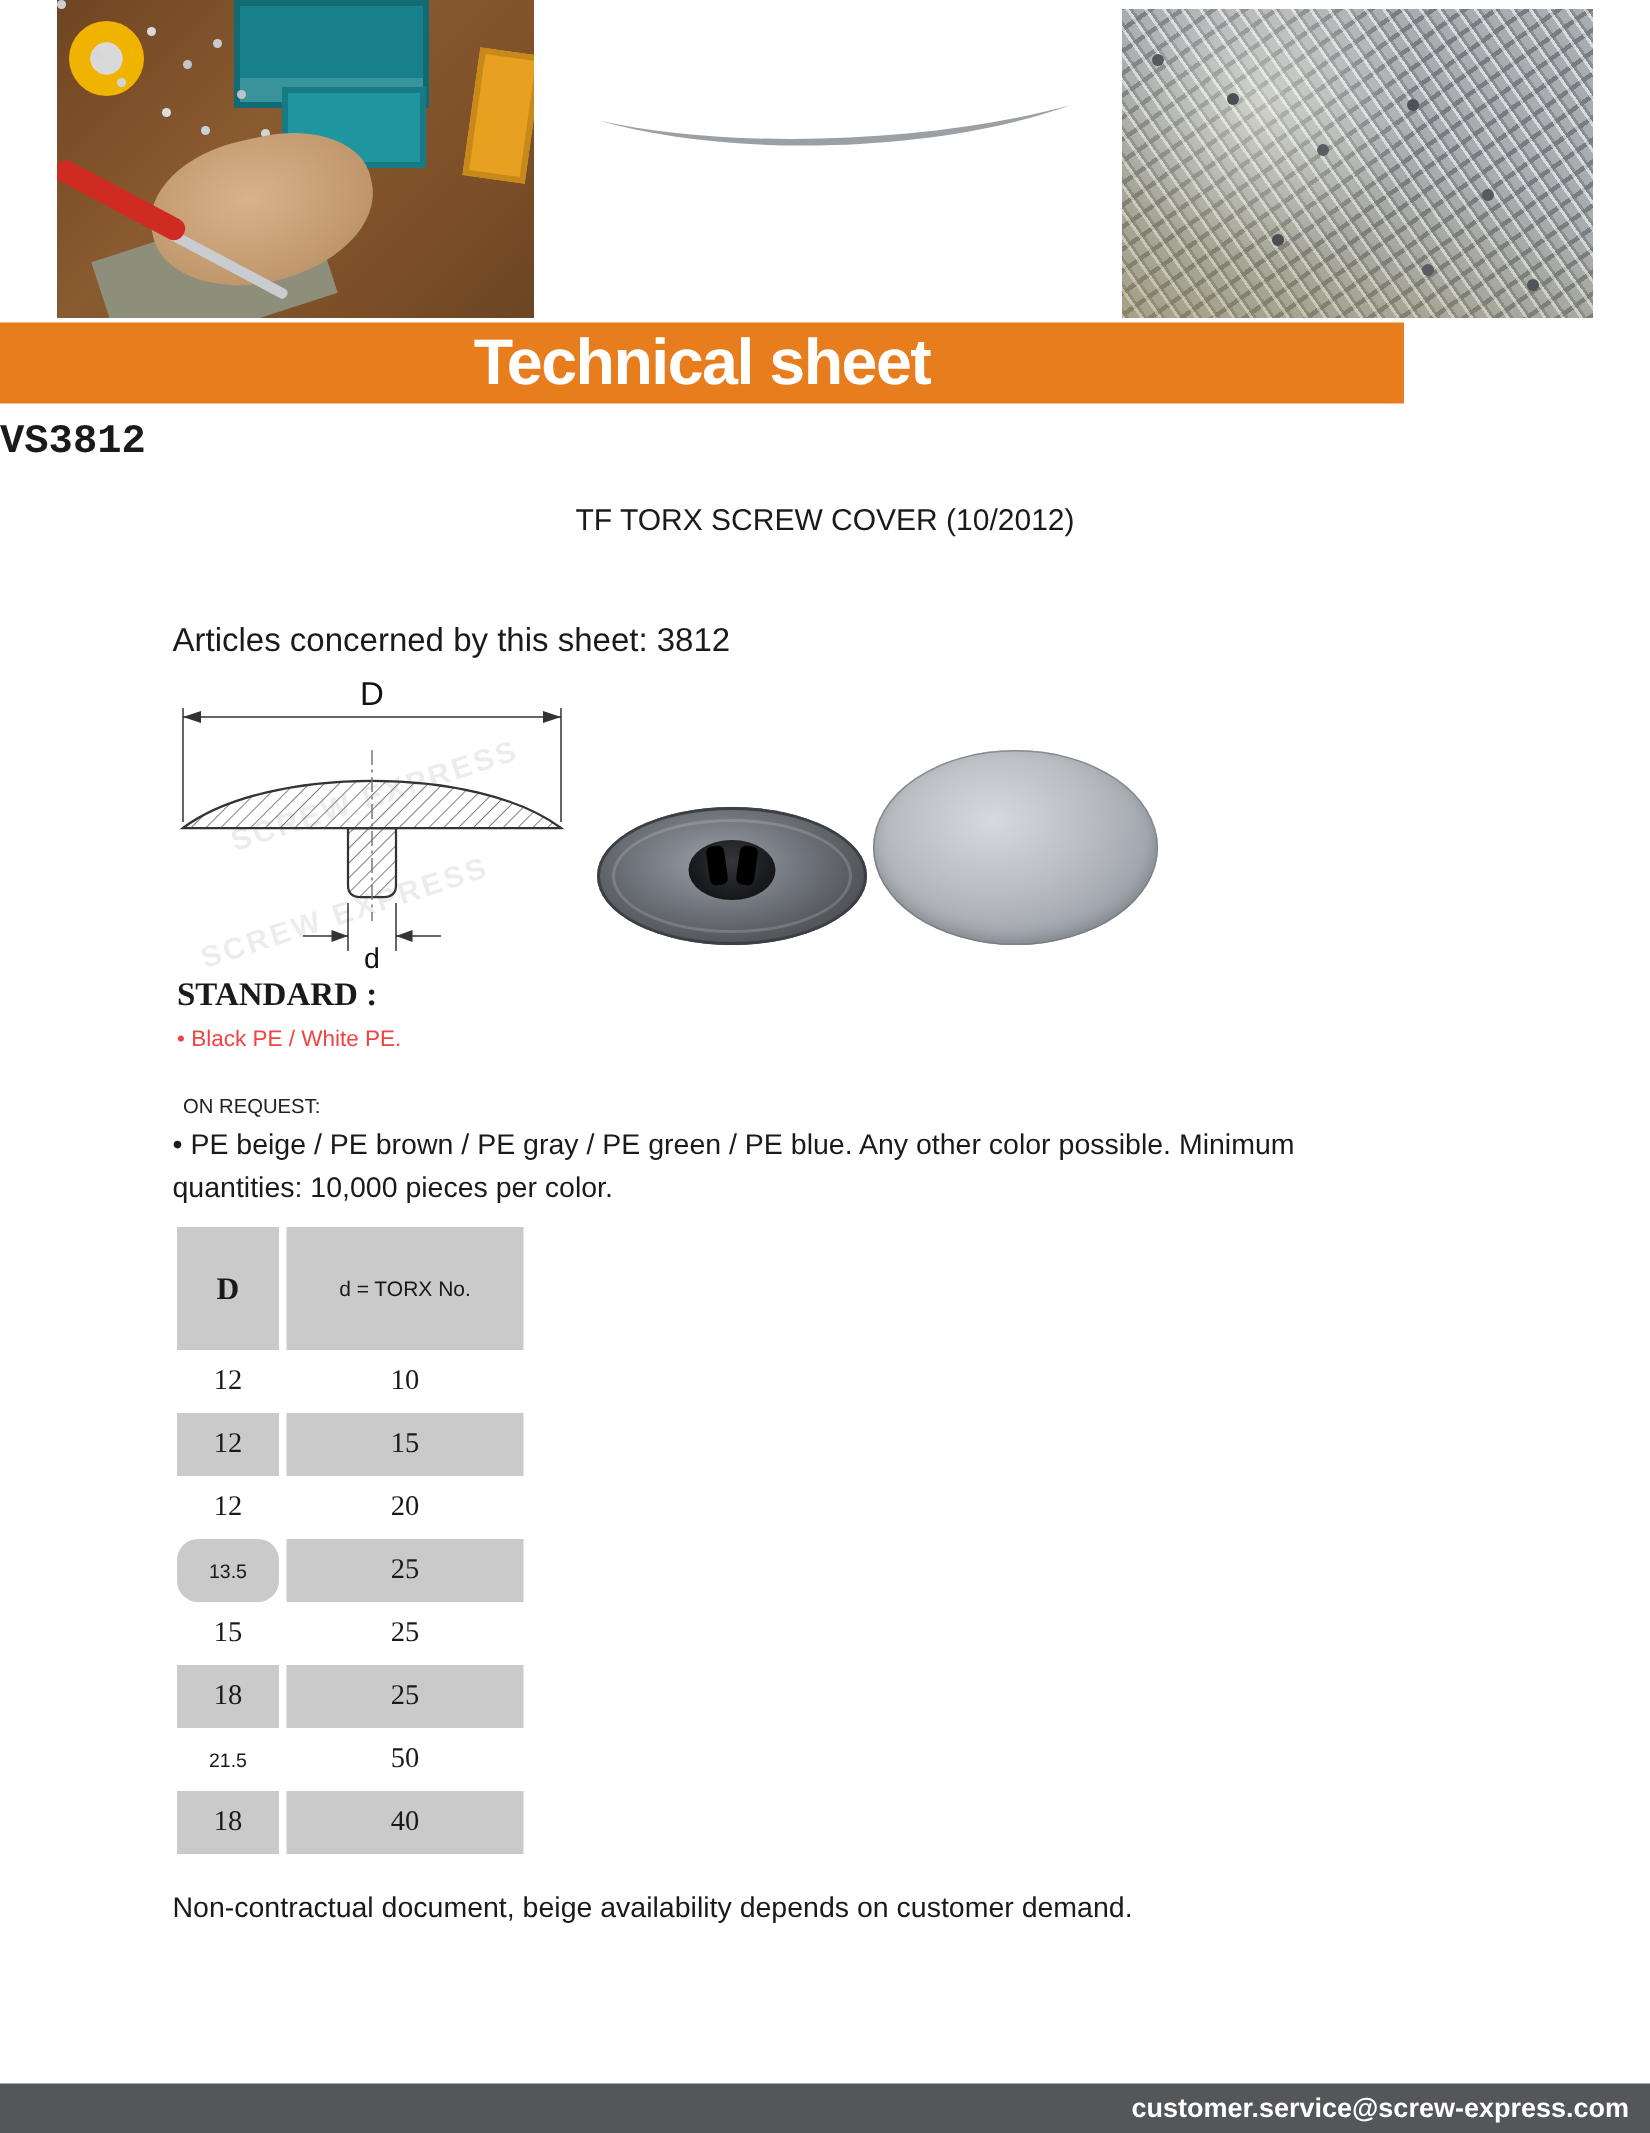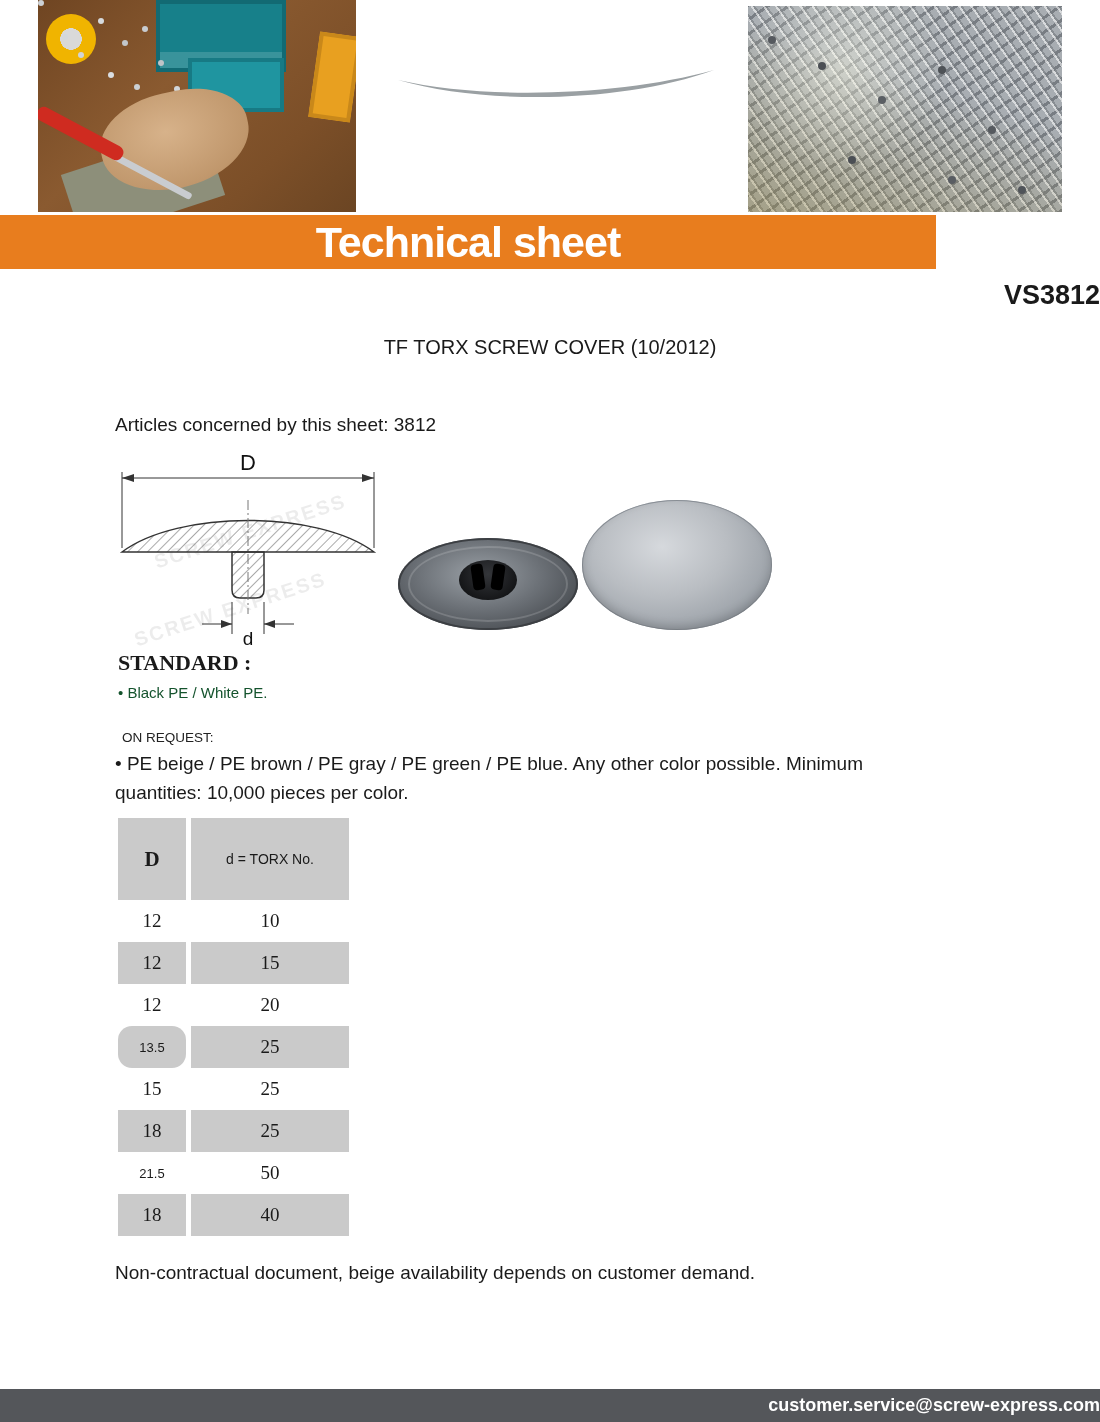--- a/index.html
+++ b/index.html
@@ -43,24 +43,24 @@
   .logo-wrap{position:absolute;left:372px;top:66px;width:366px;text-align:center;}
   .logo-text{font-size:41px;font-weight:bold;white-space:nowrap;}
   .logo-part1{color:#4f5152;}
   .logo-part2{color:#e87a1e;font-style:italic;}
   .logo-swoosh{margin-top:2px;}
   
   .banner{position:absolute;left:0;top:215px;width:936px;height:54px;background:#e87d1e;
     display:flex;align-items:center;justify-content:center;}
   .banner-title{color:#ffffff;font-size:43px;font-weight:bold;letter-spacing:-1px;}
   
-  .doc-code{position:absolute;left:0;top:280px;width:1100px;text-align:right;
-    font-family:Liberation Sans, sans-serif;font-weight:bold;font-size:27px;}
+  .doc-code{position:absolute;left:0;top:280px;width:1100px;text-align:left;
+    font-family:Liberation Mono, monospace;font-weight:bold;font-size:27px;}
   .doc-title{position:absolute;left:0;top:336px;width:1100px;text-align:center;font-size:20px;}
-  .articles-line{position:absolute;left:115px;top:414px;font-size:19px;}
+  .articles-line{position:absolute;left:115px;top:414px;font-size:22px;}
   
   .diagram{position:absolute;left:108px;top:452px;width:280px;height:195px;}
   .wm{position:absolute;color:#000;opacity:.07;font-weight:bold;font-size:20px;
     transform:rotate(-18deg);letter-spacing:2px;white-space:nowrap;pointer-events:none;}
   .prod-bottom{position:absolute;left:398px;top:538px;width:180px;height:92px;border-radius:50%;
     background:radial-gradient(ellipse at 45% 40%, #9aa0a6 0%, #6b7076 45%, #4a4e53 78%, #3a3d41 100%);
     box-shadow:inset 0 0 0 2px #3c3f43;}
   .prod-bottom .rim{position:absolute;left:10px;top:8px;right:10px;bottom:8px;border-radius:50%;
     border:2px solid rgba(255,255,255,.16);}
   .prod-bottom .plug{position:absolute;left:61px;top:22px;width:58px;height:40px;border-radius:50%;
@@ -68,39 +68,39 @@
   .prod-bottom .prong1,.prod-bottom .prong2{position:absolute;top:26px;width:12px;height:26px;
     background:#000;border-radius:4px;}
   .prod-bottom .prong1{left:74px;transform:rotate(-8deg);}
   .prod-bottom .prong2{left:94px;transform:rotate(8deg);}
   .prod-top{position:absolute;left:582px;top:500px;width:190px;height:130px;border-radius:50%;
     background:radial-gradient(ellipse at 42% 36%, #d6d9dd 0%, #b9bdc2 42%, #9aa0a7 76%, #848a92 100%);
     box-shadow:inset 0 -4px 10px rgba(0,0,0,.18), inset 0 0 0 1px #8d939a;}
   
   .standard-heading{position:absolute;left:118px;top:650px;
     font-family:"Liberation Serif",serif;font-weight:bold;font-size:22px;}
-  .standard-item{position:absolute;left:118px;top:684px;font-size:15px;color:#14532d;}
+  .standard-item{position:absolute;left:118px;top:684px;font-size:15px;color:#ef4444;}
   .onrequest-heading{position:absolute;left:122px;top:730px;font-size:13.5px;color:#222;}
   .onrequest-item{position:absolute;left:115px;top:750px;width:830px;font-size:19px;line-height:1.5;}
   
   .spec-table{position:absolute;left:118px;top:818px;width:231px;}
   .t-row{display:flex;height:42px;}
   .t-row.header{height:82px;}
   .c1{width:68px;margin-right:5px;display:flex;align-items:center;justify-content:center;}
   .c2{width:158px;display:flex;align-items:center;justify-content:center;}
   .gray{background:#cacaca;}
   .white{background:#ffffff;}
   .h-d{font-family:"Liberation Serif",serif;font-weight:bold;font-size:21px;}
   .h-torx{font-size:14px;}
   .num{font-family:"Liberation Serif",serif;font-size:19px;}
   .num-small{font-family:"Liberation Sans",sans-serif;font-size:13px;border-radius:14px;}
   
   .footnote{position:absolute;left:115px;top:1262px;font-size:19px;}
   .footer-bar{position:absolute;left:0;bottom:0;width:1100px;height:33px;background:#54565a;
-    display:flex;align-items:center;justify-content:flex-end;box-sizing:border-box;}
+    display:flex;align-items:center;justify-content:flex-end;box-sizing:border-box;padding-right:14px;}
   .footer-email{color:#ffffff;font-weight:bold;font-size:18px;}
 </style>
 </head>
 <body>
 
 <div class="photo photo-left">
   <div class="blob tape"></div>
   <div class="blob tealbox1"></div>
   <div class="blob tealbox2"></div>
   <div class="blob drill"></div>

